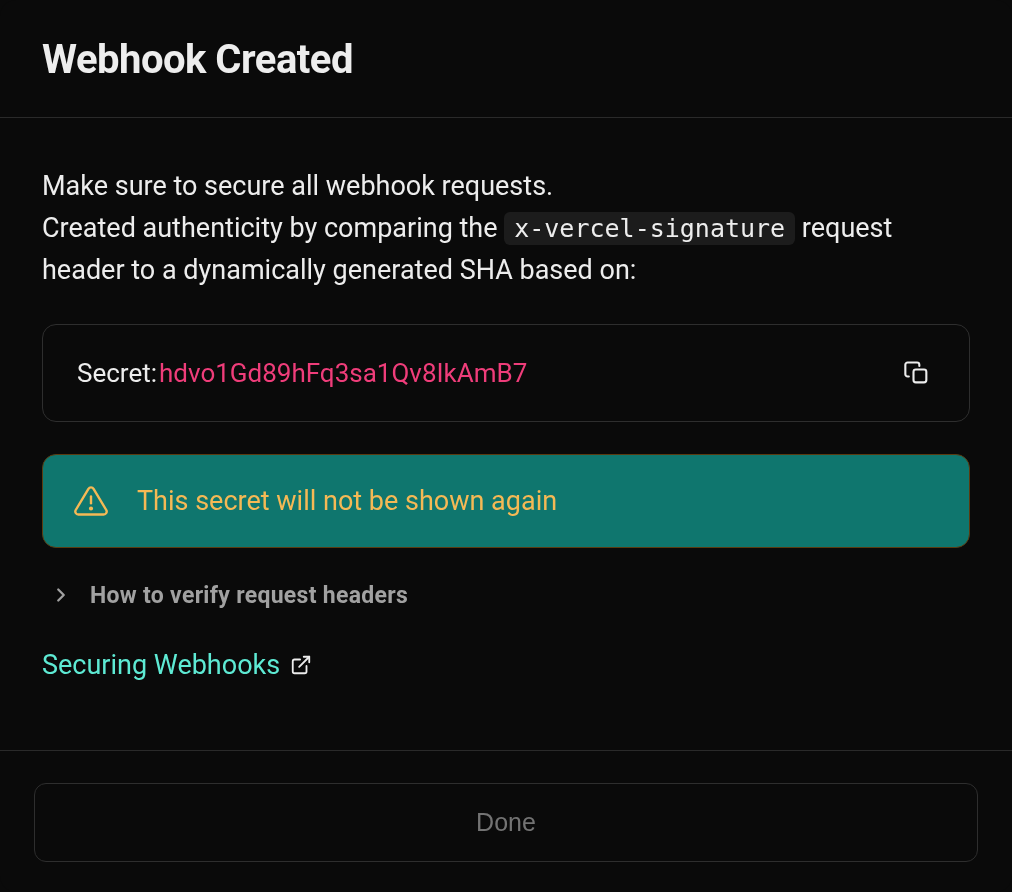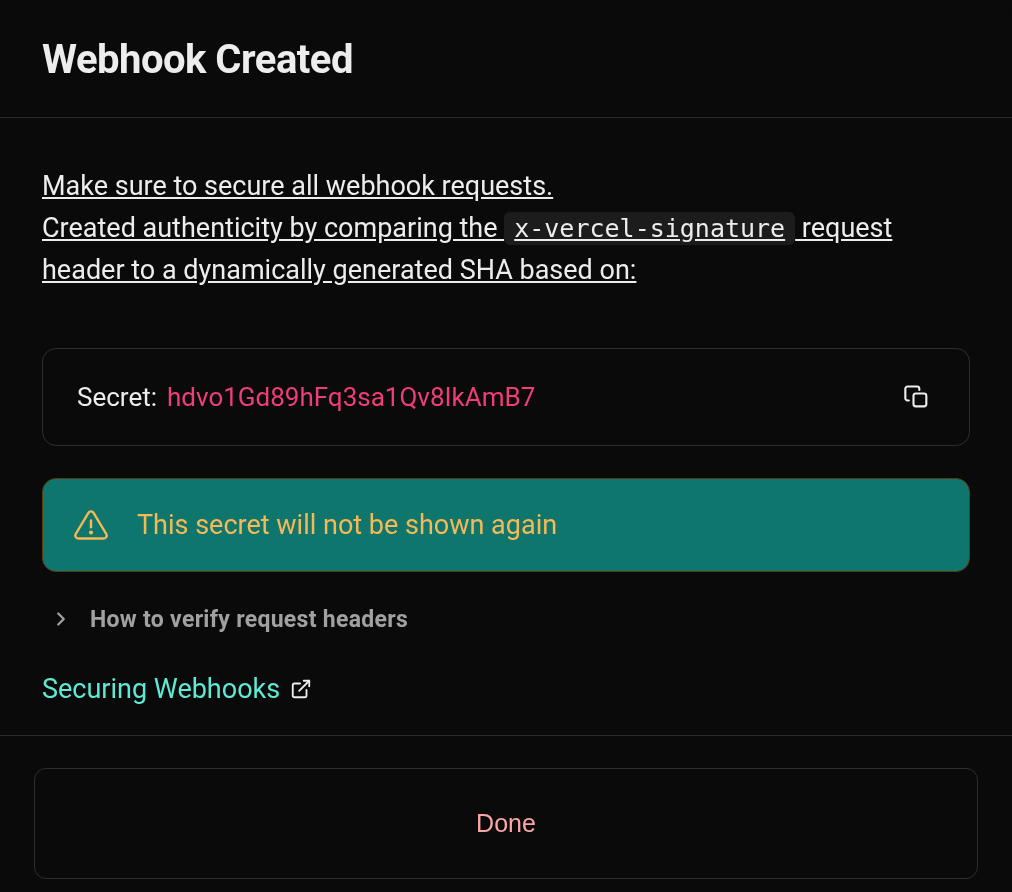--- a/index.html
+++ b/index.html
@@ -34,22 +34,21 @@
     letter-spacing: -0.5px;
   }
   .body {
     padding: 48px 42px 30px 42px;
     flex: 1;
   }
   .instructions {
     font-size: 27px;
     line-height: 1.55;
     color: #ededed;
-    margin-bottom: 56px;
-    text-decoration: underline;
+    margin-bottom: 32px;
   }
   .instructions .code-inline {
     font-family: ui-monospace, SFMono-Regular, Menlo, Monaco, Consolas, monospace;
     background: #1c1c1c;
     border-radius: 6px;
     padding: 2px 10px;
     font-size: 25px;
     color: #ededed;
     text-align: center;
   }
@@ -58,21 +57,21 @@
     border-radius: 14px;
     padding: 30px 34px;
     display: flex;
     align-items: center;
     justify-content: space-between;
     margin-bottom: 32px;
   }
   .secret-left {
     display: flex;
     align-items: flex-end;
-    gap: 10px;
+    gap: 2px;
   }
   .secret-label {
     font-size: 26px;
     color: #ededed;
   }
   .secret-value {
     font-size: 26px;
     color: #ef3d7a;
     font-family: -apple-system, BlinkMacSystemFont, "Segoe UI", Roboto, sans-serif;
   }
@@ -125,25 +124,25 @@
     gap: 10px;
   }
   .footer {
     padding: 32px 34px 30px 34px;
     border-top: 1px solid #2a2a2a;
   }
   .done-btn {
     width: 100%;
     background: #0a0a0a;
     border: 1px solid #2e2e2e;
-    color: #fca5a5;
+    color: #737373;
     font-size: 25px;
     font-weight: 500;
     border-radius: 12px;
-    padding: 40px 0;
+    padding: 24px 0;
     cursor: pointer;
   }
 </style>
 </head>
 <body>
 
 <div class="modal">
 
   <div class="header">
     <h1 class="title">Webhook Created</h1>

